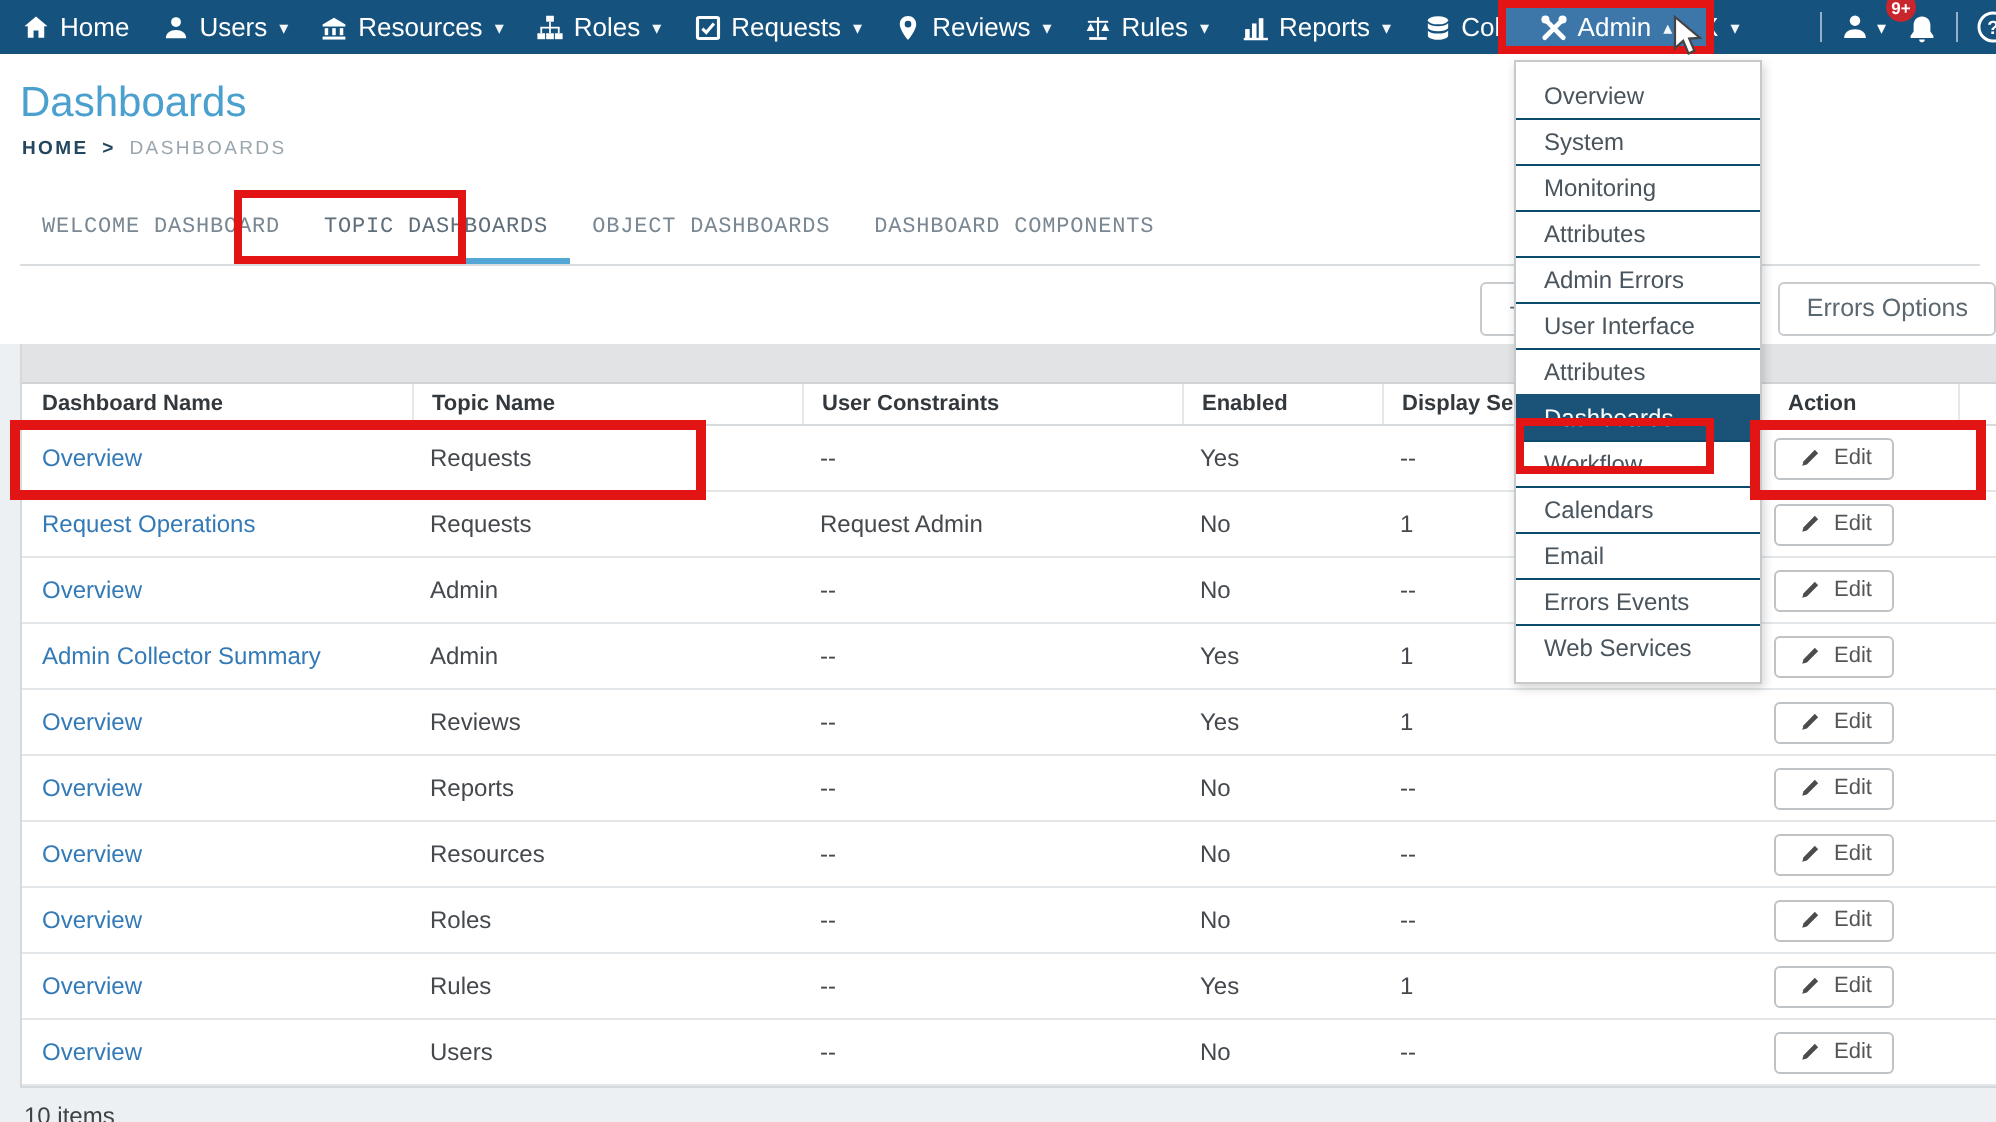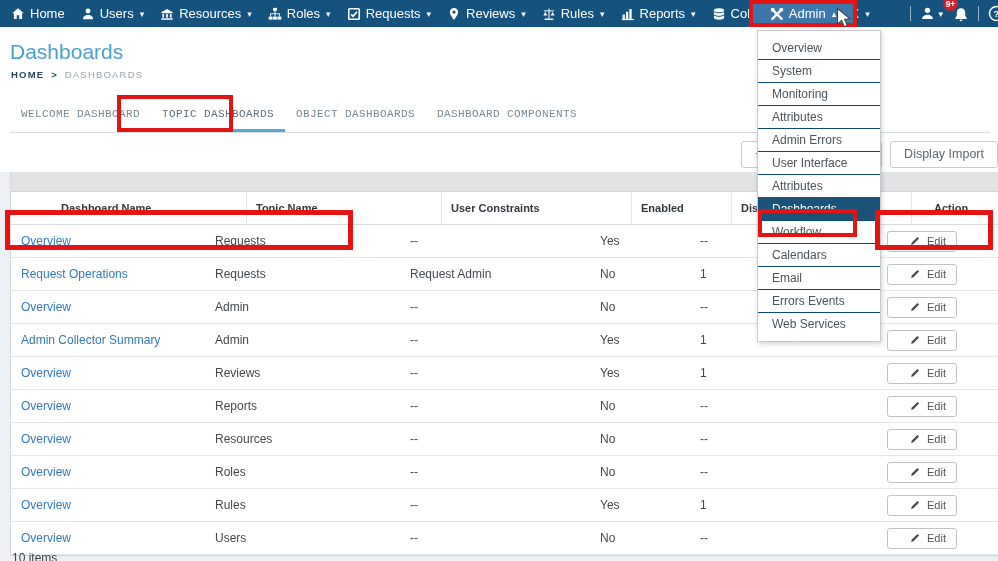--- a/index.html
+++ b/index.html
@@ -111,36 +111,35 @@
   .trow {
     display: grid;
     grid-template-columns: 195px 195px 190px 100px 180px 108px 1fr;
     align-items: center;
     height: 33px;
     border-bottom: 1px solid #E4E7E9;
     font-size: 12px; color: #45494d;
     background: #fff;
   }
   .trow.thead {
-    height: 33px; font-size: 11px; font-weight: bold; color: #33383D;
+    height: 21px; font-size: 11px; font-weight: bold; color: #33383D;
     border-bottom: 1px solid #D8DBDD;
-    padding-left: 40px;
   }
   .trow.thead .cell { border-left: 1px solid #E6E8EA; height: 100%; display: flex; align-items: center; }
   .trow.thead .cell:first-child { border-left: none; }
   .cell { padding-left: 9px; overflow: hidden; white-space: nowrap; }
   .cell.c1 { padding-left: 10px; }
   .cell.action-h { padding-left: 22px; }
   .link { color: #337AB7; text-decoration: none; cursor: pointer; }
   .edit-btn {
     display: inline-flex; align-items: center; gap: 6px;
     margin-left: 16px;
     background: #fff; border: 1px solid #BFC3C6; border-radius: 3px;
     font-size: 11px; color: #555; font-family: inherit;
-    padding: 3px 10px 4px 22px; cursor: pointer;
+    padding: 3px 10px 4px 12px; cursor: pointer;
   }
   .edit-btn svg { width: 11px; height: 11px; }
 
   .footer-count {
     position: absolute; left: 12px; top: 551px;
     font-size: 12px; color: #3d4247;
   }
 
   
   .admin-menu {
@@ -316,21 +315,21 @@
 
 <div class="tabs" id="tabs">
     <div class="tab">WELCOME DASHBOARD</div>
     <div class="tab active">TOPIC DASHBOARDS</div>
     <div class="tab">OBJECT DASHBOARDS</div>
     <div class="tab">DASHBOARD COMPONENTS</div>
   </div>
 
 <div class="actions">
   <button class="btn">+ Create Dashboard</button>
-  <button class="btn">Display Import</button>
+  <button class="btn">Errors Options</button>
 </div>
 
 <div class="content-panel">
   <div class="table-wrap">
     <div class="table-toolbar"></div>
     <div class="trow thead" id="table-head">
         <div class="cell c1">Dashboard Name</div>
         <div class="cell ">Topic Name</div>
         <div class="cell ">User Constraints</div>
         <div class="cell ">Enabled</div>

